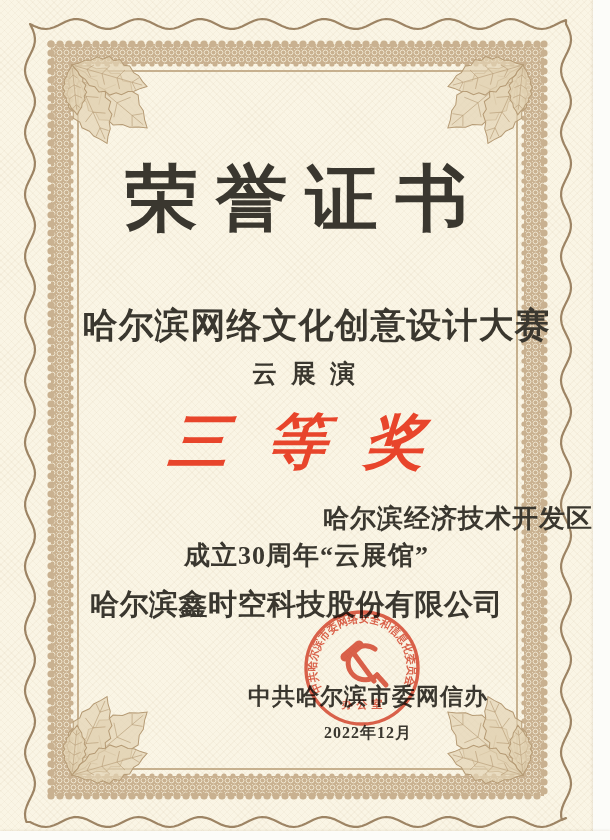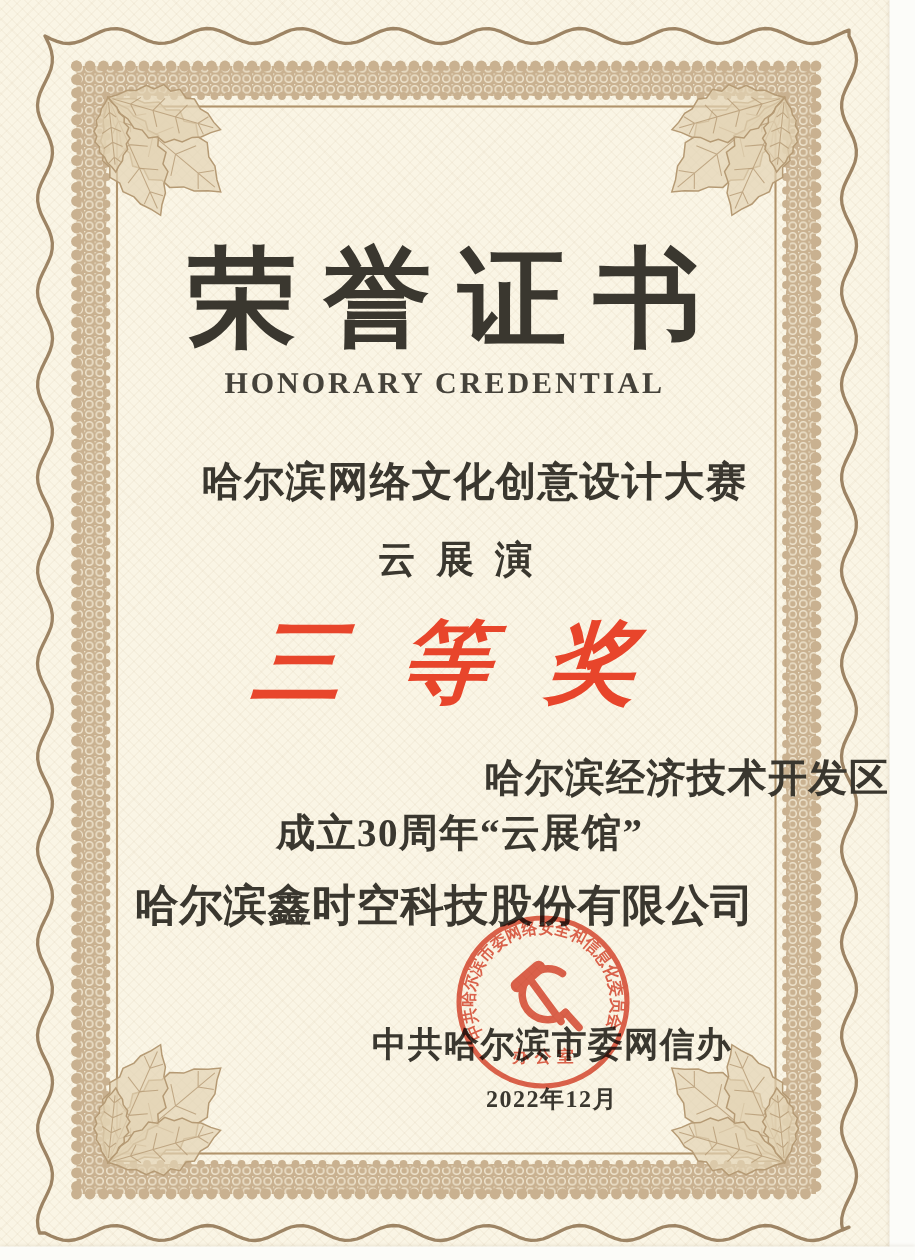--- a/index.html
+++ b/index.html
@@ -13,21 +13,21 @@
   }
   .deco{position:absolute;left:0;top:0;width:610px;height:840px;z-index:1;}
   .content{position:absolute;left:0;top:0;width:610px;height:700px;z-index:2;}
   .cline{
     position:absolute;left:0;right:17px;text-align:center;
     color:var(--c-ink,#3a372f);font-weight:700;line-height:1.15;
     font-family:"Liberation Serif","DejaVu Serif",serif;
   }
   .title{top:158px;font-size:72px;letter-spacing:18px;padding-left:18px;}
   .subtitle{top:245px;font-size:20px;font-weight:600;letter-spacing:2px;color:#45423a;}
-  .event1{top:306px;font-size:27px;letter-spacing:1px;padding-left:40px;}
+  .event1{top:306px;font-size:35px;letter-spacing:1px;padding-left:40px;}
   .event2{top:360px;font-size:25px;letter-spacing:14px;padding-left:28px;}
   .award{
     top:408px;font-size:60px;color:var(--c-award_red,#e8452b);
     letter-spacing:38px;padding-left:38px;font-style:italic;transform:skewX(-4deg);
   }
   .body1{top:504px;font-size:26px;letter-spacing:1px;text-align:right;}
   .body2{top:541px;font-size:26px;letter-spacing:1px;margin-left:20px;}
   .body3{top:588px;font-size:29px;letter-spacing:0.5px;}
   .sig{position:absolute;left:228px;top:681px;width:280px;text-align:center;z-index:2;
        color:var(--c-ink,#3a372f);font-family:"Liberation Serif","DejaVu Serif",serif;}
@@ -671,21 +671,20 @@
         </g>
         <g transform="rotate(84)">
           <path d="M0,0L3.6,-2.2L7.1,-5.2L10.7,-6.1L14.3,-9.4L17.9,-8.9L21.4,-11.7L25.0,-9.8L28.6,-11.7L32.1,-8.9L35.7,-9.4L39.3,-6.1L42.9,-5.2L46.4,-2.2L50.0,-0.0L46.4,2.3L42.9,5.2L39.3,6.4L35.7,9.4L32.1,9.2L28.6,11.7L25.0,10.2L21.4,11.7L17.9,9.2L14.3,9.4L10.7,6.4L7.1,5.2L3.6,2.3Z" fill="#e3d3b4" fill-opacity="0.7" stroke="#b59a74" stroke-width="1"></path>
           <path d="M3,0L45,0M10.0,0L13.5,-3.9M10.0,0L13.5,3.9M20.0,0L23.5,-6.3M20.0,0L23.5,6.3M30.0,0L33.5,-6.3M30.0,0L33.5,6.3M40.0,0L43.5,-3.9M40.0,0L43.5,3.9" fill="none" stroke="#b59a74" stroke-width="0.7" opacity="0.8"></path>
         </g>
       </g>
     </svg>
 
   <div class="content">
     <div class="cline title">荣誉证书</div>
-    <div class="cline subtitle">HONORARY CREDENTIAL</div>
     <div class="cline event1">哈尔滨网络文化创意设计大赛</div>
     <div class="cline event2">云展演</div>
     <div class="cline award">三等奖</div>
     <div class="cline body1">哈尔滨经济技术开发区</div>
     <div class="cline body2">成立30周年“云展馆”</div>
     <div class="cline body3">哈尔滨鑫时空科技股份有限公司</div>
   </div>
 
   <div class="sig">
     <div class="issuer">中共哈尔滨市委网信办</div>

